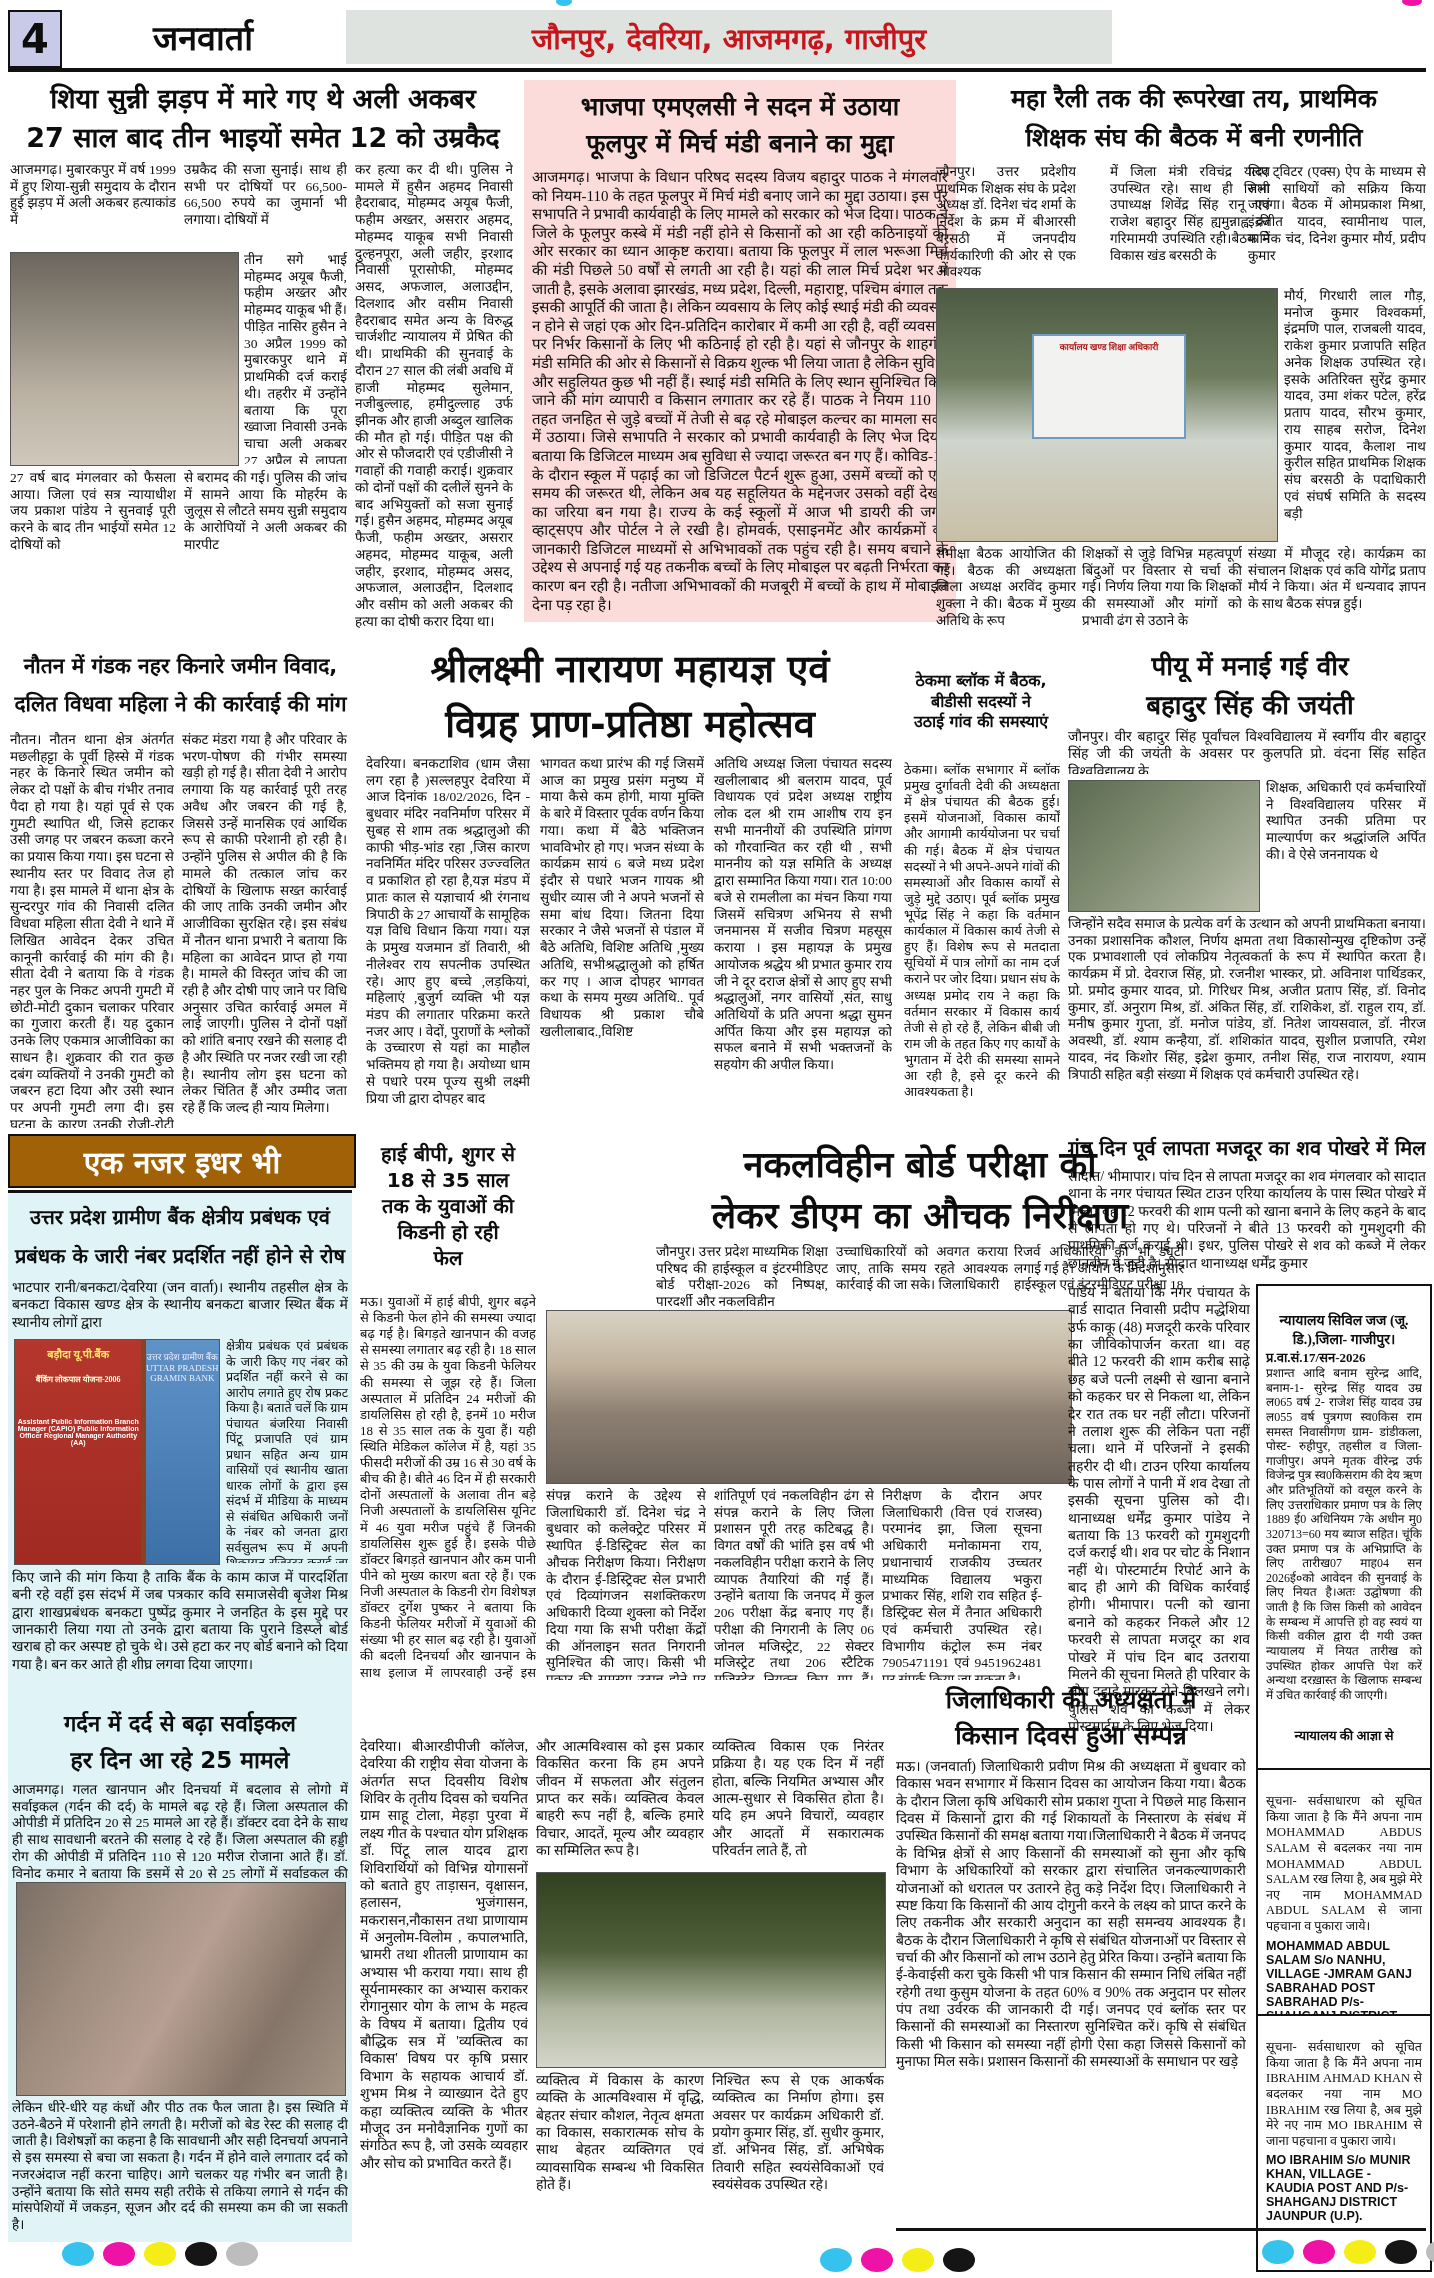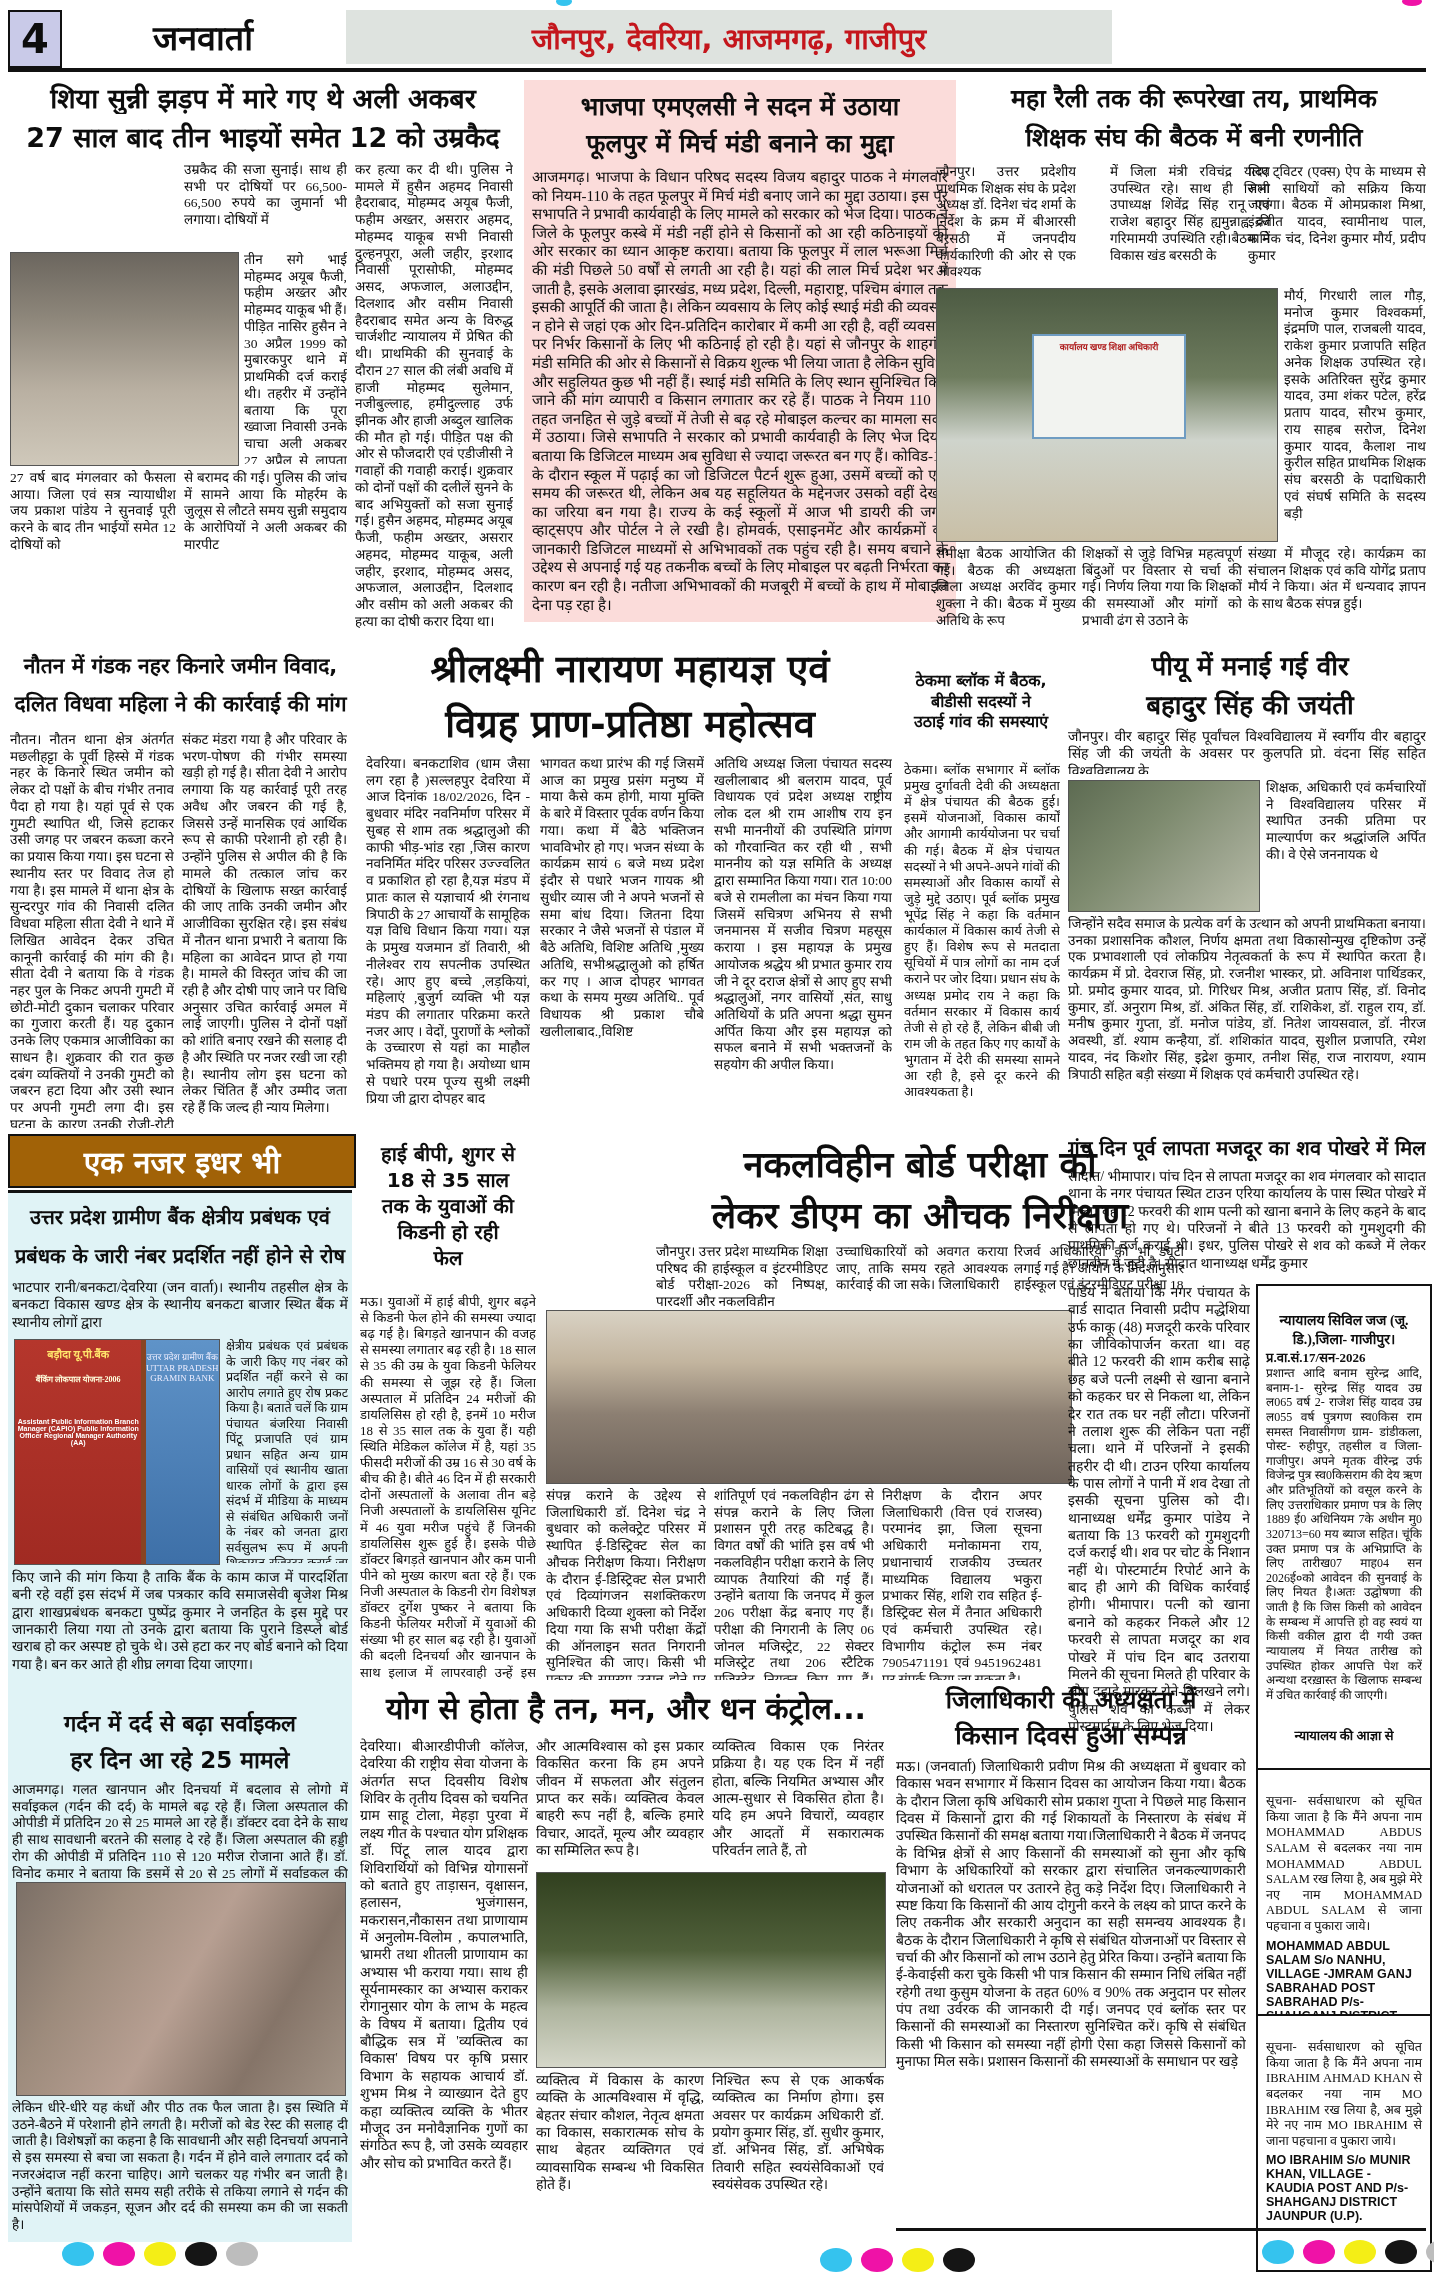--- a/index.html
+++ b/index.html
@@ -24,20 +24,21 @@
   <div class="dot dc1" style="position:absolute;left:556px;top:-3px;width:16px;height:9px;"></div>
   <div class="dot dc2" style="position:absolute;left:1402px;top:-3px;width:20px;height:9px;"></div>
 
   <div class="h" style="left:8px;top:10px;width:50px;height:54px;background:#c9cae8;border:2px solid #111;font-size:40px;">4</div>
   <div class="h" style="left:64px;top:10px;width:278px;height:54px;background:#fff;font-size:34px;">जनवार्ता</div>
   <div class="h" style="left:346px;top:10px;width:766px;height:54px;background:#dee3df;font-size:29px;color:#c4161c;">जौनपुर, देवरिया, आजमगढ़, गाजीपुर</div>
   <div class="rule" style="left:8px;top:68px;width:1418px;height:4px;"></div>
 
   <div class="h" style="left:8px;top:80px;width:510px;height:34px;font-size:27px;">शिया सुन्नी झड़प में मारे गए थे अली अकबर</div>
   <div class="h" style="left:8px;top:117px;width:510px;height:38px;font-size:27px;">27 साल बाद तीन भाइयों समेत 12 को उम्रकैद</div>
+  <div class="b" style="left:10px;top:162px;width:166px;height:86px;">आजमगढ़। मुबारकपुर में वर्ष 1999 में हुए शिया-सुन्नी समुदाय के दौरान हुई झड़प में अली अकबर हत्याकांड में</div>
   <div class="b" style="left:184px;top:162px;width:163px;height:86px;">उम्रकैद की सजा सुनाई। साथ ही सभी पर दोषियों पर 66,500-66,500 रुपये का जुमार्ना भी लगाया। दोषियों में</div>
   <div class="ph" style="left:10px;top:252px;width:227px;height:212px;background:linear-gradient(180deg,#6b665e 0%,#8d867a 30%,#b9b0a2 65%,#cfc8ba 100%);"></div>
   <div class="b" style="left:244px;top:252px;width:103px;height:212px;">तीन सगे भाई मोहम्मद अयूब फैजी, फहीम अख्तर और मोहम्मद याकूब भी हैं। पीड़ित नासिर हुसैन ने 30 अप्रैल 1999 को मुबारकपुर थाने में प्राथमिकी दर्ज कराई थी। तहरीर में उन्होंने बताया कि पूरा ख्वाजा निवासी उनके चाचा अली अकबर 27 अप्रैल से लापता हैं। अली अकबर के पुत्र जैगम ने 28 अप्रैल को गुमशुदगी की प्राथमिकी दर्ज कराई। 30 अप्रैल 1999 को अली अकबर की सिर कटी लाश राजा भाट के पोखरे</div>
   <div class="b" style="left:10px;top:470px;width:166px;height:104px;">27 वर्ष बाद मंगलवार को फैसला आया। जिला एवं सत्र न्यायाधीश जय प्रकाश पांडेय ने सुनवाई पूरी करने के बाद तीन भाईयों समेत 12 दोषियों को</div>
   <div class="b" style="left:184px;top:470px;width:163px;height:104px;">से बरामद की गई। पुलिस की जांच में सामने आया कि मोहर्रम के जुलूस से लौटते समय सुन्नी समुदाय के आरोपियों ने अली अकबर की मारपीट</div>
   <div class="b" style="left:355px;top:162px;width:158px;height:478px;">कर हत्या कर दी थी। पुलिस ने मामले में हुसैन अहमद निवासी हैदराबाद, मोहम्मद अयूब फैजी, फहीम अख्तर, असरार अहमद, मोहम्मद याकूब सभी निवासी दुल्हनपूरा, अली जहीर, इरशाद निवासी पूरासोफी, मोहम्मद असद, अफजाल, अलाउद्दीन, दिलशाद और वसीम निवासी हैदराबाद समेत अन्य के विरुद्ध चार्जशीट न्यायालय में प्रेषित की थी। प्राथमिकी की सुनवाई के दौरान 27 साल की लंबी अवधि में हाजी मोहम्मद सुलेमान, नजीबुल्लाह, हमीदुल्लाह उर्फ झीनक और हाजी अब्दुल खालिक की मौत हो गई। पीड़ित पक्ष की ओर से फौजदारी एवं एडीजीसी ने गवाहों की गवाही कराई। शुक्रवार को दोनों पक्षों की दलीलें सुनने के बाद अभियुक्तों को सजा सुनाई गई। हुसैन अहमद, मोहम्मद अयूब फैजी, फहीम अख्तर, असरार अहमद, मोहम्मद याकूब, अली जहीर, इरशाद, मोहम्मद असद, अफजाल, अलाउद्दीन, दिलशाद और वसीम को अली अकबर की हत्या का दोषी करार दिया था।</div>
 
   <div style="position:absolute;left:524px;top:80px;width:432px;height:542px;background:#fbdcda;">
     <div class="h" style="left:6px;top:8px;width:420px;height:34px;font-size:25px;">भाजपा एमएलसी ने सदन में उठाया</div>
     <div class="h" style="left:6px;top:44px;width:420px;height:36px;font-size:25px;">फूलपुर में मिर्च मंडी बनाने का मुद्दा</div>
@@ -131,21 +132,20 @@
   <div class="b" style="left:1068px;top:1284px;width:182px;height:460px;font-size:14px;">पांडेय ने बताया कि नगर पंचायत के वार्ड सादात निवासी प्रदीप मद्धेशिया उर्फ काकू (48) मजदूरी करके परिवार का जीविकोपार्जन करता था। वह बीते 12 फरवरी की शाम करीब साढ़े छह बजे पत्नी लक्ष्मी से खाना बनाने को कहकर घर से निकला था, लेकिन देर रात तक घर नहीं लौटा। परिजनों ने तलाश शुरू की लेकिन पता नहीं चला। थाने में परिजनों ने इसकी तहरीर दी थी। टाउन एरिया कार्यालय के पास लोगों ने पानी में शव देखा तो इसकी सूचना पुलिस को दी। थानाध्यक्ष धर्मेंद्र कुमार पांडेय ने बताया कि 13 फरवरी को गुमशुदगी दर्ज कराई थी। शव पर चोट के निशान नहीं थे। पोस्टमार्टम रिपोर्ट आने के बाद ही आगे की विधिक कार्रवाई होगी। भीमापार। पत्नी को खाना बनाने को कहकर निकले और 12 फरवरी से लापता मजदूर का शव पोखरे में पांच दिन बाद उतराया मिलने की सूचना मिलते ही परिवार के लोग दहाडे मारकर रोने-बिलखने लगे। पुलिस शव को कब्जे में लेकर पोस्टमार्टम के लिए भेज दिया।</div>
 
   <div class="boxed" style="left:1256px;top:1284px;width:156px;height:450px;">
     <div style="font-weight:bold;text-align:center;font-size:14px;">न्यायालय सिविल जज (जू. डि.),जिला- गाजीपुर।</div>
     <div style="font-weight:bold;font-size:13px;">प्र.वा.सं.17/सन-2026</div>
     <div style="font-size:12px;line-height:1.22;text-align:justify;overflow:hidden;height:360px;">प्रशान्त आदि बनाम सुरेन्द्र आदि, बनाम-1- सुरेन्द्र सिंह यादव उम्र ल065 वर्ष 2- राजेश सिंह यादव उम्र ल055 वर्ष पुत्रगण स्व0किस राम समस्त निवासीगण ग्राम- डांडीकला, पोस्ट- रुहीपुर, तहसील व जिला- गाजीपुर। अपने मृतक वीरेन्द्र उर्फ विजेन्द्र पुत्र स्व0किसराम की देय ऋण और प्रतिभूतियों को वसूल करने के लिए उत्तराधिकार प्रमाण पत्र के लिए 1889 ई0 अधिनियम 7के अधीन मु0 320713=60 मय ब्याज सहित। चूंकि उक्त प्रमाण पत्र के अभिप्राप्ति के लिए तारीख07 माह04 सन 2026ई०को आवेदन की सुनवाई के लिए नियत है।अतः उद्घोषणा की जाती है कि जिस किसी को आवेदन के सम्बन्ध में आपत्ति हो वह स्वयं या किसी वकील द्वारा दी गयी उक्त न्यायालय में नियत तारीख को उपस्थित होकर आपत्ति पेश करें अन्यथा दरख़ास्त के खिलाफ सम्बन्ध में उचित कार्रवाई की जाएगी।</div>
     <div style="font-weight:bold;text-align:center;font-size:13px;">न्यायालय की आज्ञा से</div>
     <div style="font-weight:bold;text-align:center;font-size:15px;margin-top:48px;">मुन्सरिम</div>
   </div>
 
-  <div class="h" style="left:366px;top:1684px;width:520px;height:46px;font-size:30px;">योग से होता है तन, मन, और धन कंट्रोल...</div>
   <div class="b" style="left:360px;top:1738px;width:168px;height:534px;font-size:14px;">देवरिया। बीआरडीपीजी कॉलेज, देवरिया की राष्ट्रीय सेवा योजना के अंतर्गत सप्त दिवसीय विशेष शिविर के तृतीय दिवस को चयनित ग्राम साहू टोला, मेहड़ा पुरवा में लक्ष्य गीत के पश्चात योग प्रशिक्षक डॉ. पिंटू लाल यादव द्वारा शिविरार्थियों को विभिन्न योगासनों को बताते हुए ताड़ासन, वृक्षासन, हलासन, भुजंगासन, मकरासन,नौकासन तथा प्राणायाम में अनुलोम-विलोम , कपालभाति, भ्रामरी तथा शीतली प्राणायाम का अभ्यास भी कराया गया। साथ ही सूर्यनामस्कार का अभ्यास कराकर रोगानुसार योग के लाभ के महत्व के विषय में बताया। द्वितीय एवं बौद्धिक सत्र में 'व्यक्तित्व का विकास' विषय पर कृषि प्रसार विभाग के सहायक आचार्य डॉ. शुभम मिश्र ने व्याख्यान देते हुए कहा व्यक्तित्व व्यक्ति के भीतर मौजूद उन मनोवैज्ञानिक गुणों का संगठित रूप है, जो उसके व्यवहार और सोच को प्रभावित करते हैं।</div>
   <div class="b" style="left:536px;top:1738px;width:168px;height:128px;font-size:14px;">और आत्मविश्वास को इस प्रकार विकसित करना कि हम अपने जीवन में सफलता और संतुलन प्राप्त कर सकें। व्यक्तित्व केवल बाहरी रूप नहीं है, बल्कि हमारे विचार, आदतें, मूल्य और व्यवहार का सम्मिलित रूप है।</div>
   <div class="b" style="left:712px;top:1738px;width:172px;height:128px;font-size:14px;">व्यक्तित्व विकास एक निरंतर प्रक्रिया है। यह एक दिन में नहीं होता, बल्कि नियमित अभ्यास और आत्म-सुधार से विकसित होता है। यदि हम अपने विचारों, व्यवहार और आदतों में सकारात्मक परिवर्तन लाते हैं, तो</div>
   <div class="ph" style="left:536px;top:1872px;width:348px;height:194px;background:linear-gradient(180deg,#31401f 0%,#50603a 40%,#aeb49e 70%,#d5d7c9 100%);"></div>
   <div class="b" style="left:536px;top:2072px;width:168px;height:200px;font-size:14px;">व्यक्तित्व में विकास के कारण व्यक्ति के आत्मविश्वास में वृद्धि, बेहतर संचार कौशल, नेतृत्व क्षमता का विकास, सकारात्मक सोच के साथ बेहतर व्यक्तिगत एवं व्यावसायिक सम्बन्ध भी विकसित होते हैं।</div>
   <div class="b" style="left:712px;top:2072px;width:172px;height:200px;font-size:14px;">निश्चित रूप से एक आकर्षक व्यक्तित्व का निर्माण होगा। इस अवसर पर कार्यक्रम अधिकारी डॉ. प्रयोग कुमार सिंह, डॉ. सुधीर कुमार, डॉ. अभिनव सिंह, डॉ. अभिषेक तिवारी सहित स्वयंसेविकाओं एवं स्वयंसेवक उपस्थित रहे।</div>
 
   <div class="h" style="left:896px;top:1682px;width:350px;height:32px;font-size:24px;">जिलाधिकारी की अध्यक्षता में</div>
   <div class="h" style="left:896px;top:1716px;width:350px;height:36px;font-size:25px;">किसान दिवस हुआ सम्पन्न</div>
   <div class="b" style="left:896px;top:1758px;width:350px;height:466px;font-size:14px;">मऊ। (जनवार्ता) जिलाधिकारी प्रवीण मिश्र की अध्यक्षता में बुधवार को विकास भवन सभागार में किसान दिवस का आयोजन किया गया। बैठक के दौरान जिला कृषि अधिकारी सोम प्रकाश गुप्ता ने पिछले माह किसान दिवस में किसानों द्वारा की गई शिकायतों के निस्तारण के संबंध में उपस्थित किसानों की समक्ष बताया गया।जिलाधिकारी ने बैठक में जनपद के विभिन्न क्षेत्रों से आए किसानों की समस्याओं को सुना और कृषि विभाग के अधिकारियों को सरकार द्वारा संचालित जनकल्याणकारी योजनाओं को धरातल पर उतारने हेतु कड़े निर्देश दिए। जिलाधिकारी ने स्पष्ट किया कि किसानों की आय दोगुनी करने के लक्ष्य को प्राप्त करने के लिए तकनीक और सरकारी अनुदान का सही समन्वय आवश्यक है। बैठक के दौरान जिलाधिकारी ने कृषि से संबंधित योजनाओं पर विस्तार से चर्चा की और किसानों को लाभ उठाने हेतु प्रेरित किया। उन्होंने बताया कि ई-केवाईसी करा चुके किसी भी पात्र किसान की सम्मान निधि लंबित नहीं रहेगी तथा कुसुम योजना के तहत 60% व 90% तक अनुदान पर सोलर पंप तथा उर्वरक की जानकारी दी गई। जनपद एवं ब्लॉक स्तर पर किसानों की समस्याओं का निस्तारण सुनिश्चित करें। कृषि से संबंधित किसी भी किसान को समस्या नहीं होगी ऐसा कहा जिससे किसानों को मुनाफा मिल सके। प्रशासन किसानों की समस्याओं के समाधान पर खड़े</div>

